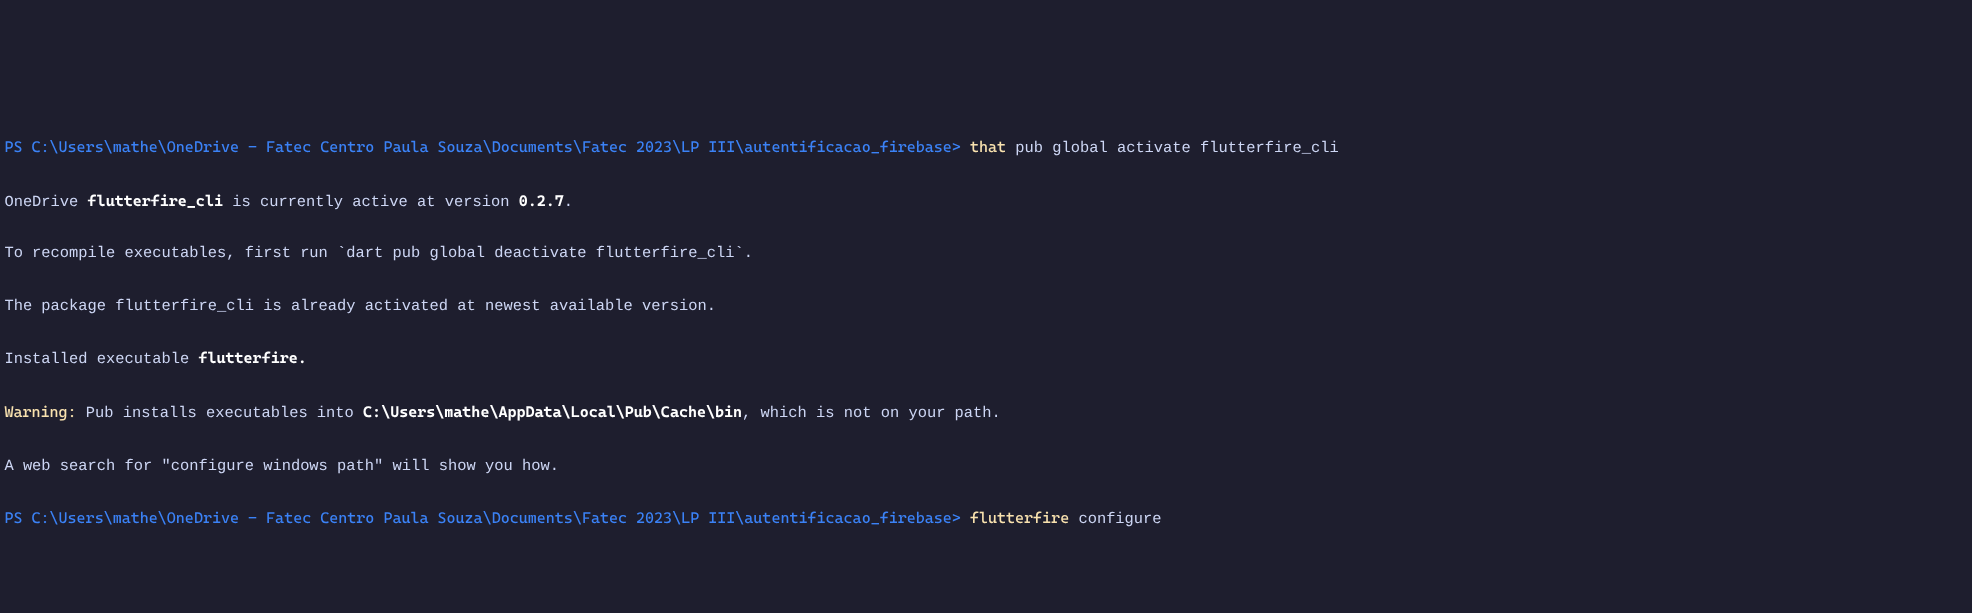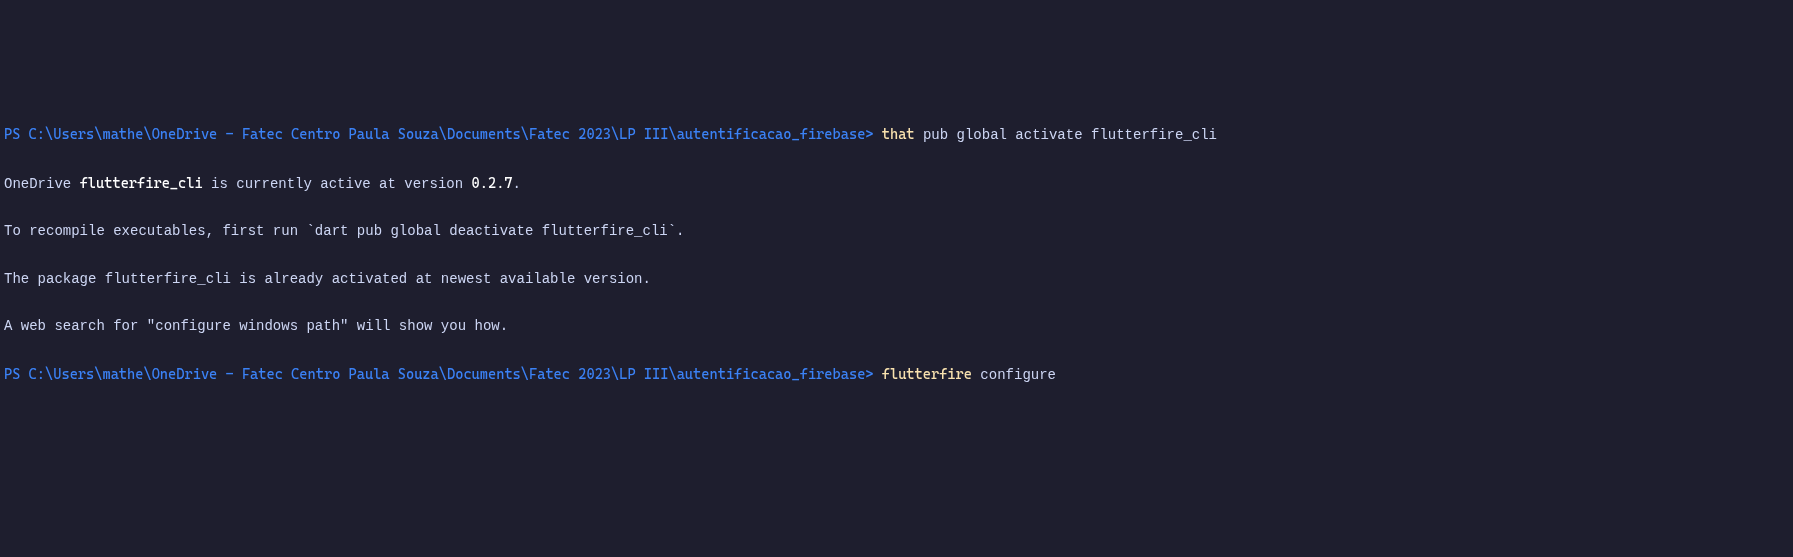--- a/index.html
+++ b/index.html
@@ -21,40 +21,42 @@
       display: block;
     }
     .prompt {
       color: #3b82f6;
     }
     .cmd-yellow {
       color: #f9e2af;
     }
     .bold-white {
       color: #ffffff;
-      font-weight: normal;
+      font-weight: bold;
     }
     .warning {
       color: #f9e2af;
     }
     .gray {
       color: #cdd6f4;
       font-family: Liberation Mono, monospace;
     }
   </style>
 </head>
 <body>
 
 
 
 <div>
 <span class="line"><span class="prompt">PS C:\Users\mathe\OneDrive - Fatec Centro Paula Souza\Documents\Fatec 2023\LP III\autentificacao_firebase&gt; </span><span class="cmd-yellow">that</span><span class="gray"> pub global activate flutterfire_cli</span></span>
 <span class="line"><span class="gray">OneDrive </span><span class="bold-white">flutterfire_cli</span><span class="gray"> is currently active at version </span><span class="bold-white">0.2.7</span><span class="gray">.</span></span>
 <span class="line gray">To recompile executables, first run `dart pub global deactivate flutterfire_cli`.</span>
 <span class="line gray">The package flutterfire_cli is already activated at newest available version.</span>
+<span class="line"><span class="gray">Installed executable </span><span class="bold-white">flutterfire.</span></span>
+<span class="line"><span class="warning">Warning:</span><span class="gray"> Pub installs executables into </span><span class="bold-white">C:\Users\mathe\AppData\Local\Pub\Cache\bin</span><span class="gray">, which is not on your path.</span></span>
 <span class="line gray">A web search for "configure windows path" will show you how.</span>
 <span class="line"><span class="prompt">PS C:\Users\mathe\OneDrive - Fatec Centro Paula Souza\Documents\Fatec 2023\LP III\autentificacao_firebase&gt; </span><span class="cmd-yellow">flutterfire</span><span class="gray"> configure</span></span>
 
 
 
 
 
 
 
 

